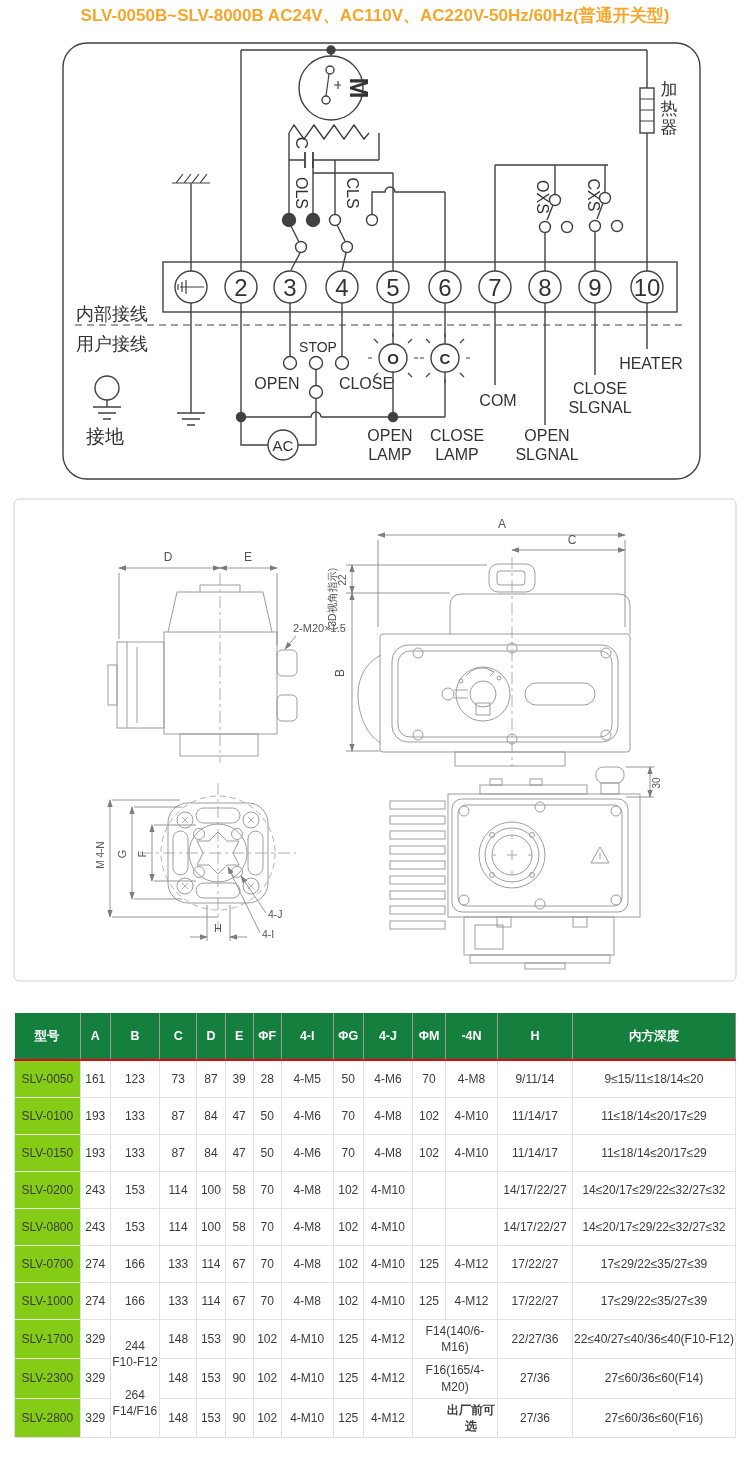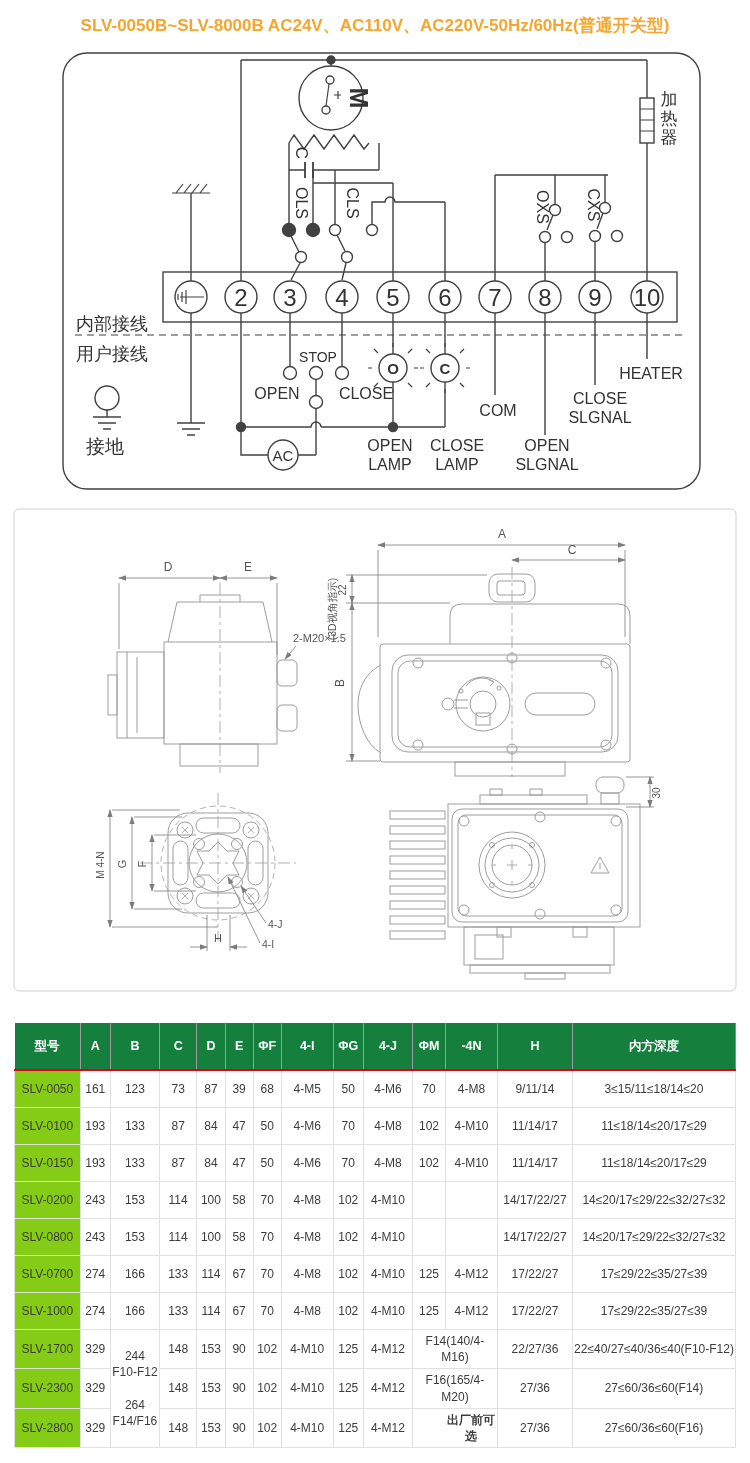--- a/index.html
+++ b/index.html
@@ -1,17 +1,17 @@
 <!DOCTYPE html>
 <html><head>
 <meta charset="utf-8">
 <style>
   html,body{margin:0;padding:0;}
   body{width:750px;background:#ffffff;font-family:"Liberation Sans",sans-serif;}
-  .page-title{color:#f6a62a;text-align:center;font-size:17px;font-weight:bold;margin:14px 0 10px 0;}
+  .page-title{color:#f6a62a;text-align:center;font-size:17px;font-weight:bold;margin:4px 0 10px 0;}
   svg text{font-family:"Liberation Sans",sans-serif;}
   .spec-table{width:722px;margin:26px 14px 0 14px;border-collapse:collapse;table-layout:fixed;font-size:12px;color:#3c3c3c;}
   .spec-table thead th{background:#15803d;color:#ffffff;font-weight:bold;font-size:12.5px;height:42px;border-right:1px solid #9b9b9b;border-bottom:2px solid #e60012;padding:2px 1px;}
   .spec-table thead th:last-child{border-right:1px solid #8a8a8a;margin-top:40px;}
   .spec-table tbody td{background:#ffffff;border:1px solid #e1e1e1;text-align:center;height:30px;padding:3px 1px;line-height:1.35;}
   .spec-table tbody td.model{background:#84cc16;}
   .spec-table tbody td.bold{font-weight:bold;padding-left:33px;}
   .svg-block{display:block;}
 </style>
 </head>
@@ -361,28 +361,28 @@
       </tr>
   </thead>
   <tbody>
       <tr>
         <td class="model">SLV-0050</td>
         <td>161</td>
         <td>123</td>
         <td>73</td>
         <td>87</td>
         <td>39</td>
-        <td>68</td>
+        <td>28</td>
         <td>4-M5</td>
         <td>50</td>
         <td>4-M6</td>
         <td>70</td>
         <td>4-M8</td>
         <td>9/11/14</td>
-        <td>3≤15/11≤18/14≤20</td>
+        <td>9≤15/11≤18/14≤20</td>
       </tr>
       <tr>
         <td class="model">SLV-0100</td>
         <td>193</td>
         <td>133</td>
         <td>87</td>
         <td>84</td>
         <td>47</td>
         <td>50</td>
         <td>4-M6</td>
@@ -477,21 +477,21 @@
         <td class="model">SLV-1700</td>
         <td>329</td>
         <td rowspan="3">244<br>F10-F12<br><br>264<br>F14/F16</td>
         <td>148</td>
         <td>153</td>
         <td>90</td>
         <td>102</td>
         <td>4-M10</td>
         <td>125</td>
         <td>4-M12</td>
-        <td colspan="2">F14(140/4-M16)</td>
+        <td colspan="2">F14(140/6-M16)</td>
         <td>22/27/36</td>
         <td>22≤40/27≤40/36≤40(F10-F12)</td>
       </tr>
       <tr>
         <td class="model">SLV-2300</td>
         <td>329</td>
         <td>148</td>
         <td>153</td>
         <td>90</td>
         <td>102</td>

